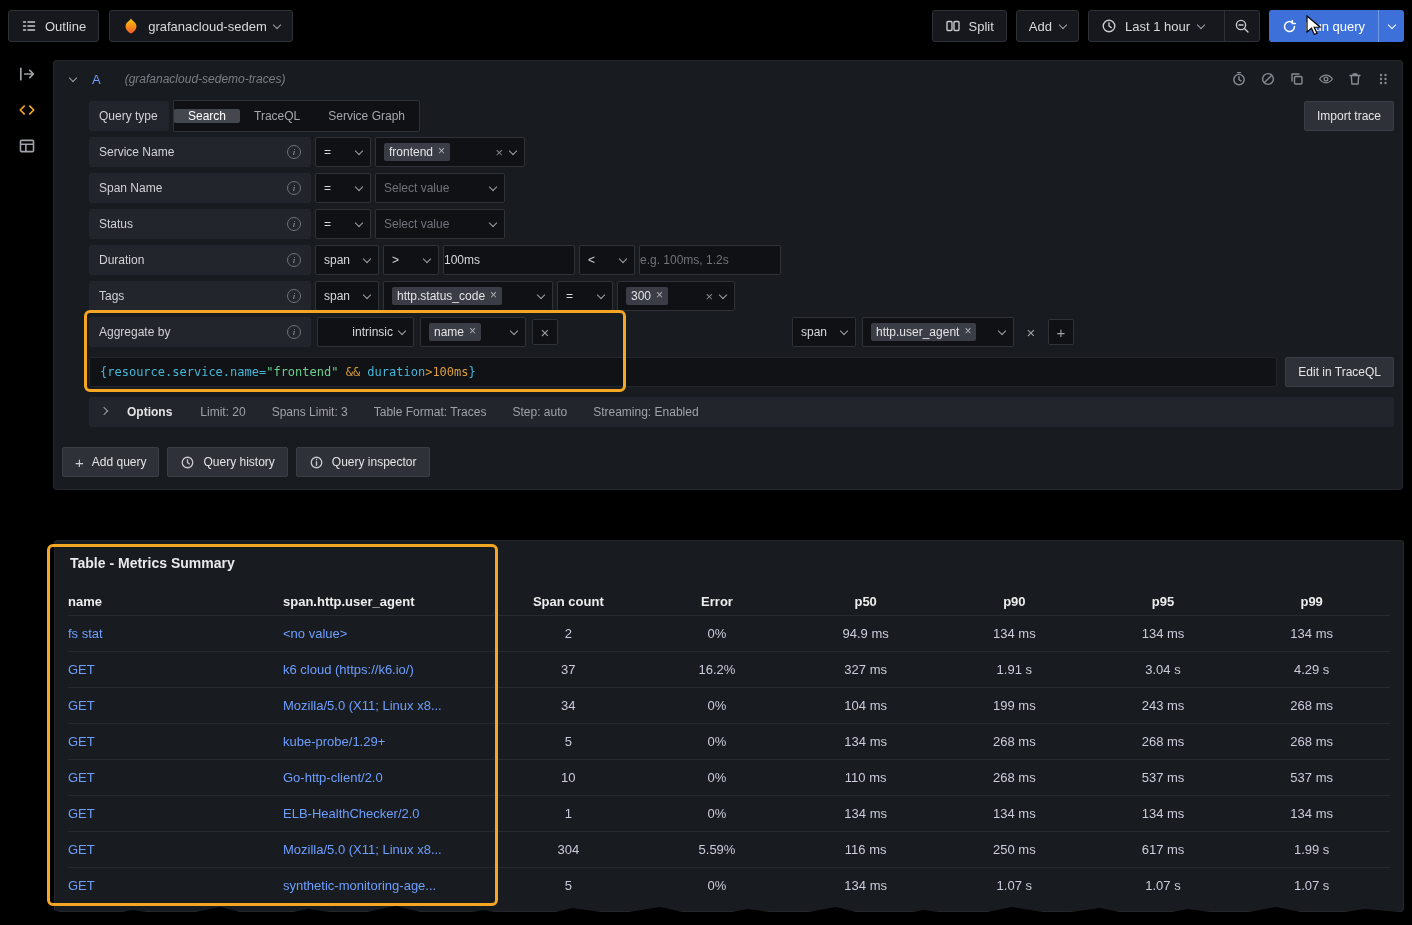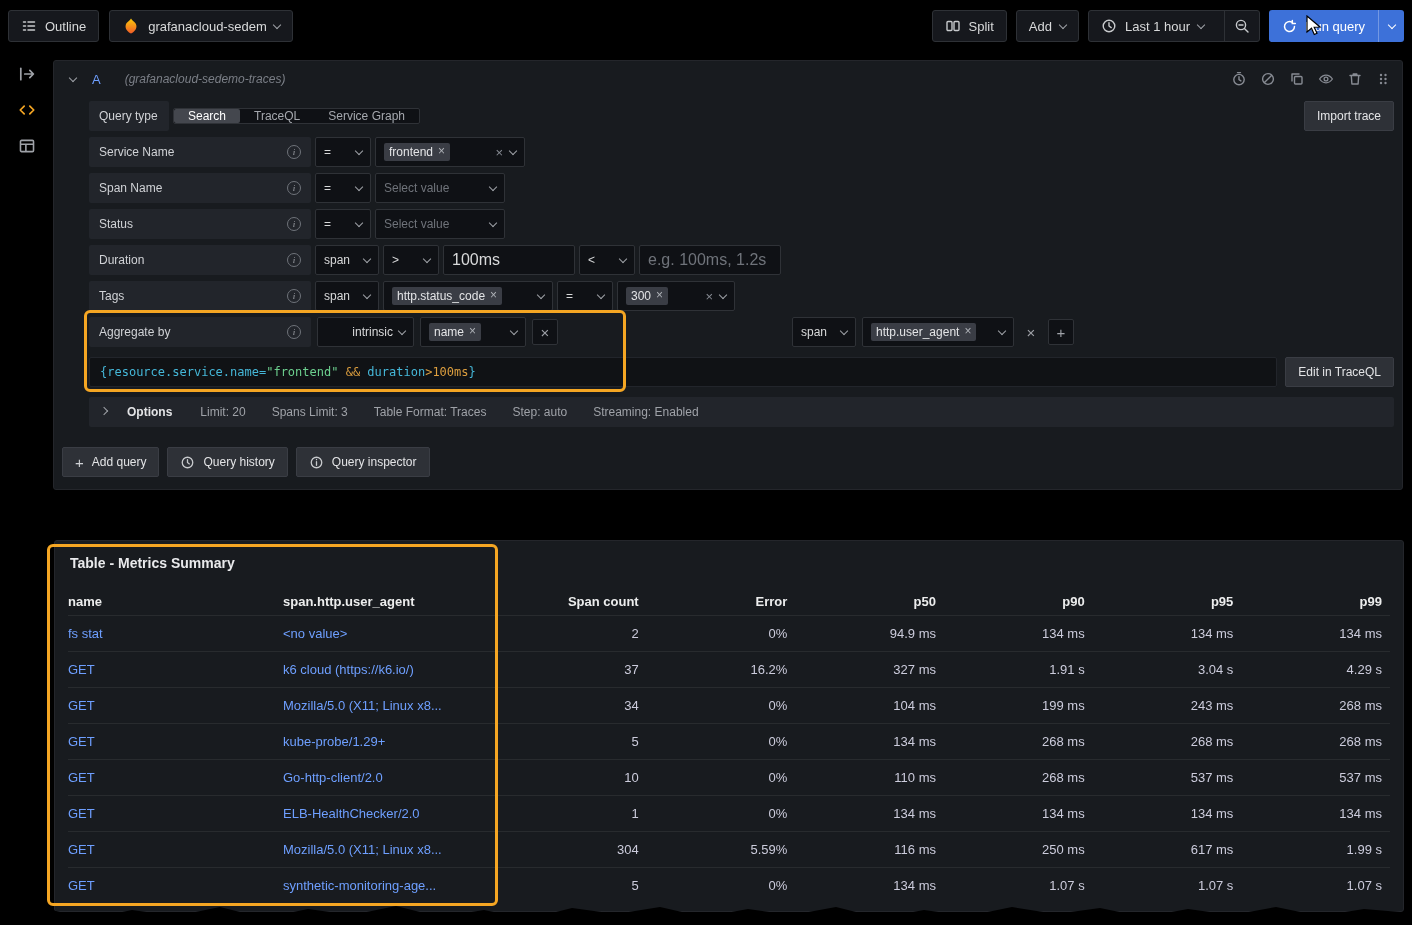--- a/index.html
+++ b/index.html
@@ -63,26 +63,26 @@
   .sel{height:30px;display:flex;align-items:center;gap:6px;padding:0 8px;background:var(--input-bg);border:1px solid var(--input-border);border-radius:2px;cursor:pointer}
   .sel .val{white-space:nowrap}
   .sel-ctrl{display:flex;align-items:center;gap:7px;margin-left:auto;color:#878b93}
   .sel-x{font-size:13px;line-height:1;cursor:pointer;color:#878b93}
   .op{width:56px;justify-content:space-between}
   .scope{width:64px;justify-content:space-between}
   .w150{width:150px}.w130{width:130px}.w170{width:170px}.w118{width:118px}.w86{width:97px;justify-content:flex-end}.w106{width:106px}.w152{width:152px}
   .chip{display:flex;align-items:flex-start;gap:5px;background:var(--chip);border-radius:2px;padding:2px 5px;font-size:12px;color:#e3e4e6}
   .chip-x{color:#aeb1b7;font-size:12px;line-height:1;cursor:pointer}
   .placeholder{color:var(--placeholder)}
-  .txt-input{height:30px;background:var(--input-bg);border:1px solid var(--input-border);border-radius:2px;color:var(--text);padding:0 8px;font-family:"Liberation Sans",sans-serif;font-size:16px;outline:none}
+  .txt-input{height:30px;background:var(--input-bg);border:1px solid var(--input-border);border-radius:2px;color:var(--text);padding:0 0;font-family:"Liberation Sans",sans-serif;font-size:12px;outline:none}
   .txt-input::placeholder{color:var(--placeholder)}
   .w132{width:132px}.w142{width:142px}
   .icon-btn{width:22px;height:26px;display:flex;align-items:center;justify-content:center;color:#9fa2a8;font-size:15px;cursor:pointer}
   .icon-btn.boxed{width:26px;height:26px;border:1px solid var(--input-border);border-radius:2px;background:var(--input-bg)}
-  .radio-group{display:flex;align-items:flex-start;height:16px;background:var(--input-bg);border:1px solid var(--input-border);border-radius:2px;overflow:hidden}
+  .radio-group{display:flex;align-items:center;height:32px;background:var(--input-bg);border:1px solid var(--input-border);border-radius:2px;overflow:hidden}
   .radio-item{display:flex;align-items:center;padding:0 14px;color:#a5a8ae;cursor:pointer;font-size:12px}
   .radio-item.active{background:#44474e;color:#fff;border-radius:2px}
   .btn-sec{height:30px;display:flex;align-items:center;gap:8px;padding:0 12px;background:var(--btn-secondary);border:1px solid #3a3d44;border-radius:2px;color:#e3e4e6;font-size:12px;font-weight:500;cursor:pointer}
   .ml-auto{margin-left:auto}
 
   .agg-wrap{display:flex;flex-direction:row;gap:6px;margin-bottom:6px}
   .agg-line{display:flex;align-items:center;gap:6px;height:30px}
   .agg-line .lbl-spacer{width:222px;flex:none}
 
   .traceql-row{display:flex;align-items:center;gap:8px;margin:10px 0 0}
@@ -97,21 +97,21 @@
   .editor-footer{display:flex;gap:8px;padding:20px 8px 12px}
   .plus-glyph{font-size:15px;line-height:1;color:#cfd1d5}
 
   
   .table-panel{position:absolute;left:54px;top:540px;width:1350px;height:372px;background:var(--panel);border:1px solid var(--panel-border);border-radius:3px;padding:12px 13px 0;overflow:hidden}
   .table-title{font-size:14px;font-weight:600;color:#e9eaec;margin:2px 0 16px;padding-left:2px}
   .t-head,.t-row{display:grid;grid-template-columns:215px 215px repeat(6,1fr);align-items:center}
   .t-head{height:28px;font-size:13px;font-weight:700;color:#eceded}
   .t-row{height:36px;border-top:1px solid rgba(255,255,255,.07);font-size:13px}
   .cell{padding-right:8px;overflow:hidden;white-space:nowrap;text-overflow:ellipsis}
-  .cell.num{text-align:right;color:#ccccdc}
+  .cell.num{text-align:center;color:#ccccdc}
   .cell.link{color:var(--link);cursor:pointer}
   .t-head .cell{cursor:pointer}
   .t-head .cell.num{color:#eceded}
 
   
   .anno{position:absolute;border:3px solid var(--highlight);border-radius:6px;pointer-events:none;z-index:6}
   .anno-agg{left:84px;top:310px;width:542px;height:82px}
   .anno-table{left:47px;top:544px;width:451px;height:362px}
 
   .torn{position:absolute;left:0;bottom:0;width:1412px;height:22px;z-index:8}

